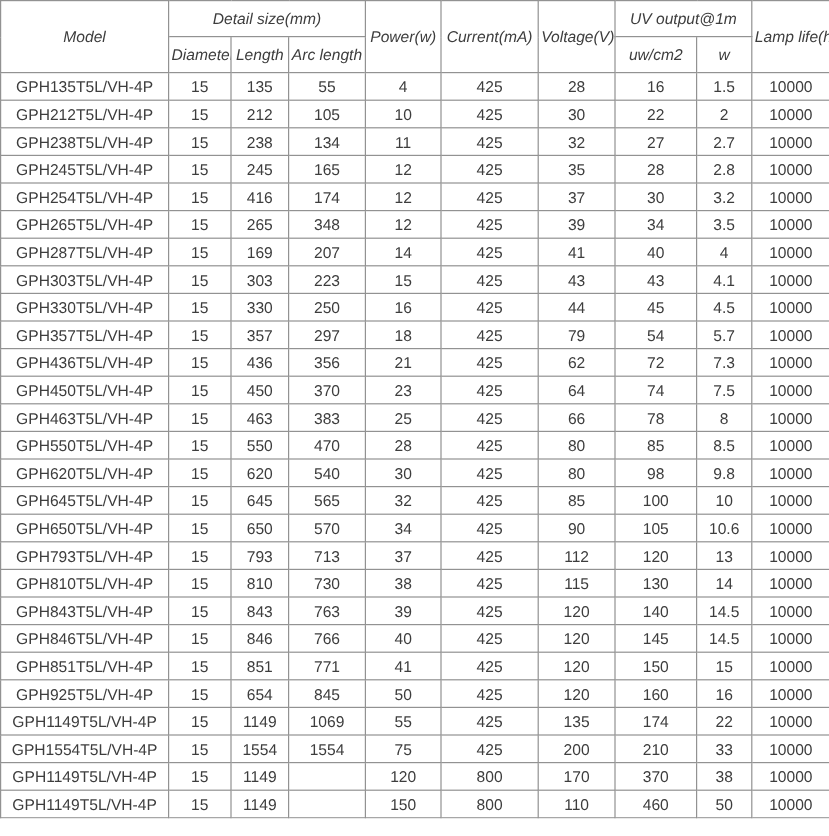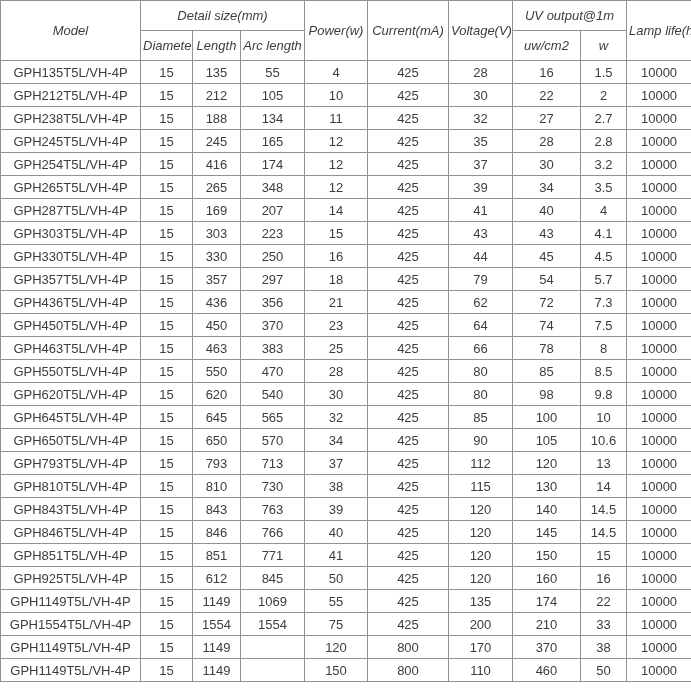--- a/index.html
+++ b/index.html
@@ -94,21 +94,21 @@
           <td>10</td>
           <td>425</td>
           <td>30</td>
           <td>22</td>
           <td>2</td>
           <td>10000</td>
         </tr>
         <tr>
           <td>GPH238T5L/VH-4P</td>
           <td>15</td>
-          <td>188</td>
+          <td>238</td>
           <td>134</td>
           <td>11</td>
           <td>425</td>
           <td>32</td>
           <td>27</td>
           <td>2.7</td>
           <td>10000</td>
         </tr>
         <tr>
           <td>GPH245T5L/VH-4P</td>
@@ -334,21 +334,21 @@
           <td>41</td>
           <td>425</td>
           <td>120</td>
           <td>150</td>
           <td>15</td>
           <td>10000</td>
         </tr>
         <tr>
           <td>GPH925T5L/VH-4P</td>
           <td>15</td>
-          <td>612</td>
+          <td>654</td>
           <td>845</td>
           <td>50</td>
           <td>425</td>
           <td>120</td>
           <td>160</td>
           <td>16</td>
           <td>10000</td>
         </tr>
         <tr>
           <td>GPH1149T5L/VH-4P</td>

